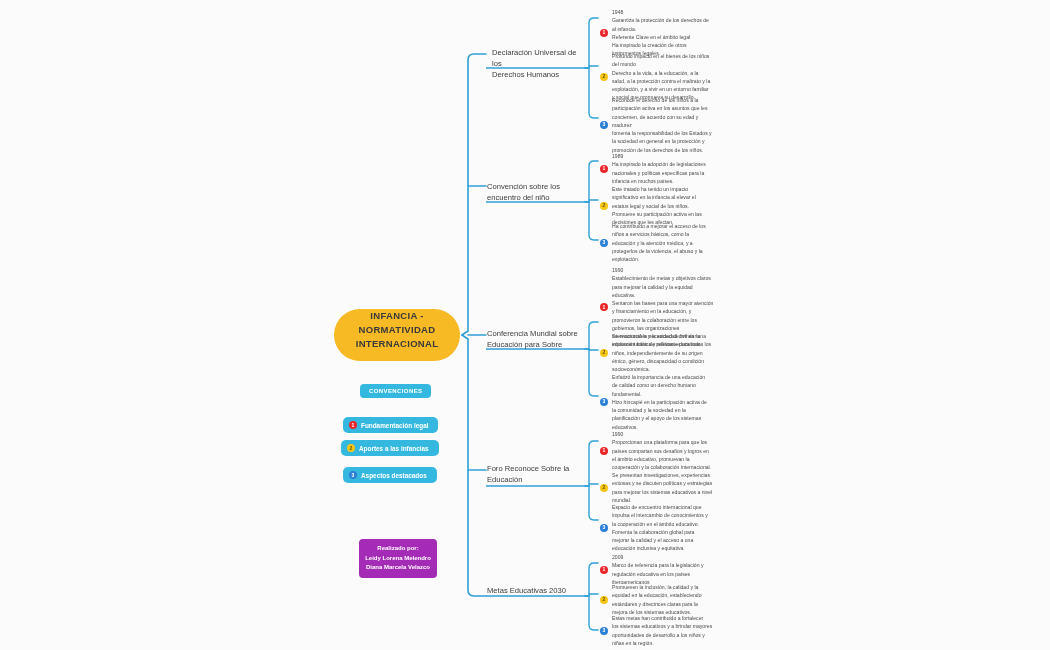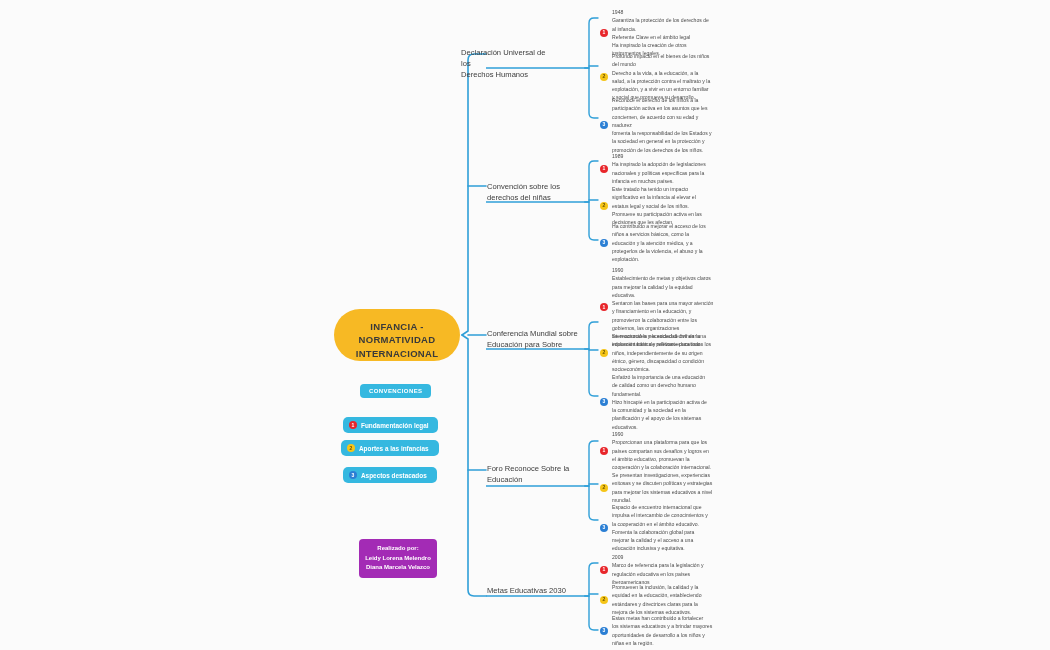--- a/index.html
+++ b/index.html
@@ -13,21 +13,21 @@
   .canvas{position:absolute;left:0;top:0;width:1050px;height:650px;}
   svg.wires{position:absolute;left:0;top:0;width:1050px;height:650px;pointer-events:none;}
 
   
   .central{
     position:absolute;
     left:334px;top:309px;
     width:126px;height:52px;
     background:#f7b924;
     border-radius:26px;
-    display:flex;align-items:flex-end;justify-content:center;
+    display:flex;align-items:flex-start;justify-content:center;
     text-align:center;
     color:#3a3a3a;
     font-size:9.5px;
     line-height:1.45;
     letter-spacing:.3px;
     font-weight:600;
     box-sizing:border-box;
     padding:0 8px;
   }
   .central span{display:block;white-space:pre-line;}
@@ -174,21 +174,21 @@
     <span class="badge c3">3</span>
     <span>Aspectos destacados</span>
   </div>
 
   <div class="credit">
     <div>Realizado por:</div>
     <div>Leidy Lorena Melendro</div>
     <div>Diana Marcela Velazco</div>
   </div>
 
-  <div class="branch-label" style="left:461px;top:47px;width:96px;">Declaración Universal de los
+  <div class="branch-label" style="left:492px;top:47px;width:96px;">Declaración Universal de los
 Derechos Humanos</div>
   <div class="detail" style="left:600px;top:8px;">
     <span class="badge c1 dot">1</span>
     <p>1948
 Garantiza la protección de los derechos de
 al infancia.
 Referente Clave en el ámbito legal
 Ha inspirado la creación de otros
 instrumentos legales.</p>
   </div>
@@ -206,21 +206,21 @@
     <p>Reconoce el derecho de los niños a la
 participación activa en los asuntos que les
 conciernen, de acuerdo con su edad y
 madurez
 fomenta la responsabilidad de los Estados y
 la sociedad en general en la protección y
 promoción de los derechos de los niños.</p>
   </div>
 
   <div class="branch-label" style="left:487px;top:181px;width:96px;">Convención sobre los
-derechos del niñas</div>
+encuentro del niño</div>
   <div class="detail" style="left:600px;top:152px;">
     <span class="badge c1 dot">1</span>
     <p>1989
 Ha inspirado la adopción de legislaciones
 nacionales y políticas específicas para la
 infancia en muchos países.</p>
   </div>
   <div class="detail" style="left:600px;top:185px;">
     <span class="badge c2 dot">2</span>
     <p>Este tratado ha tenido un impacto

